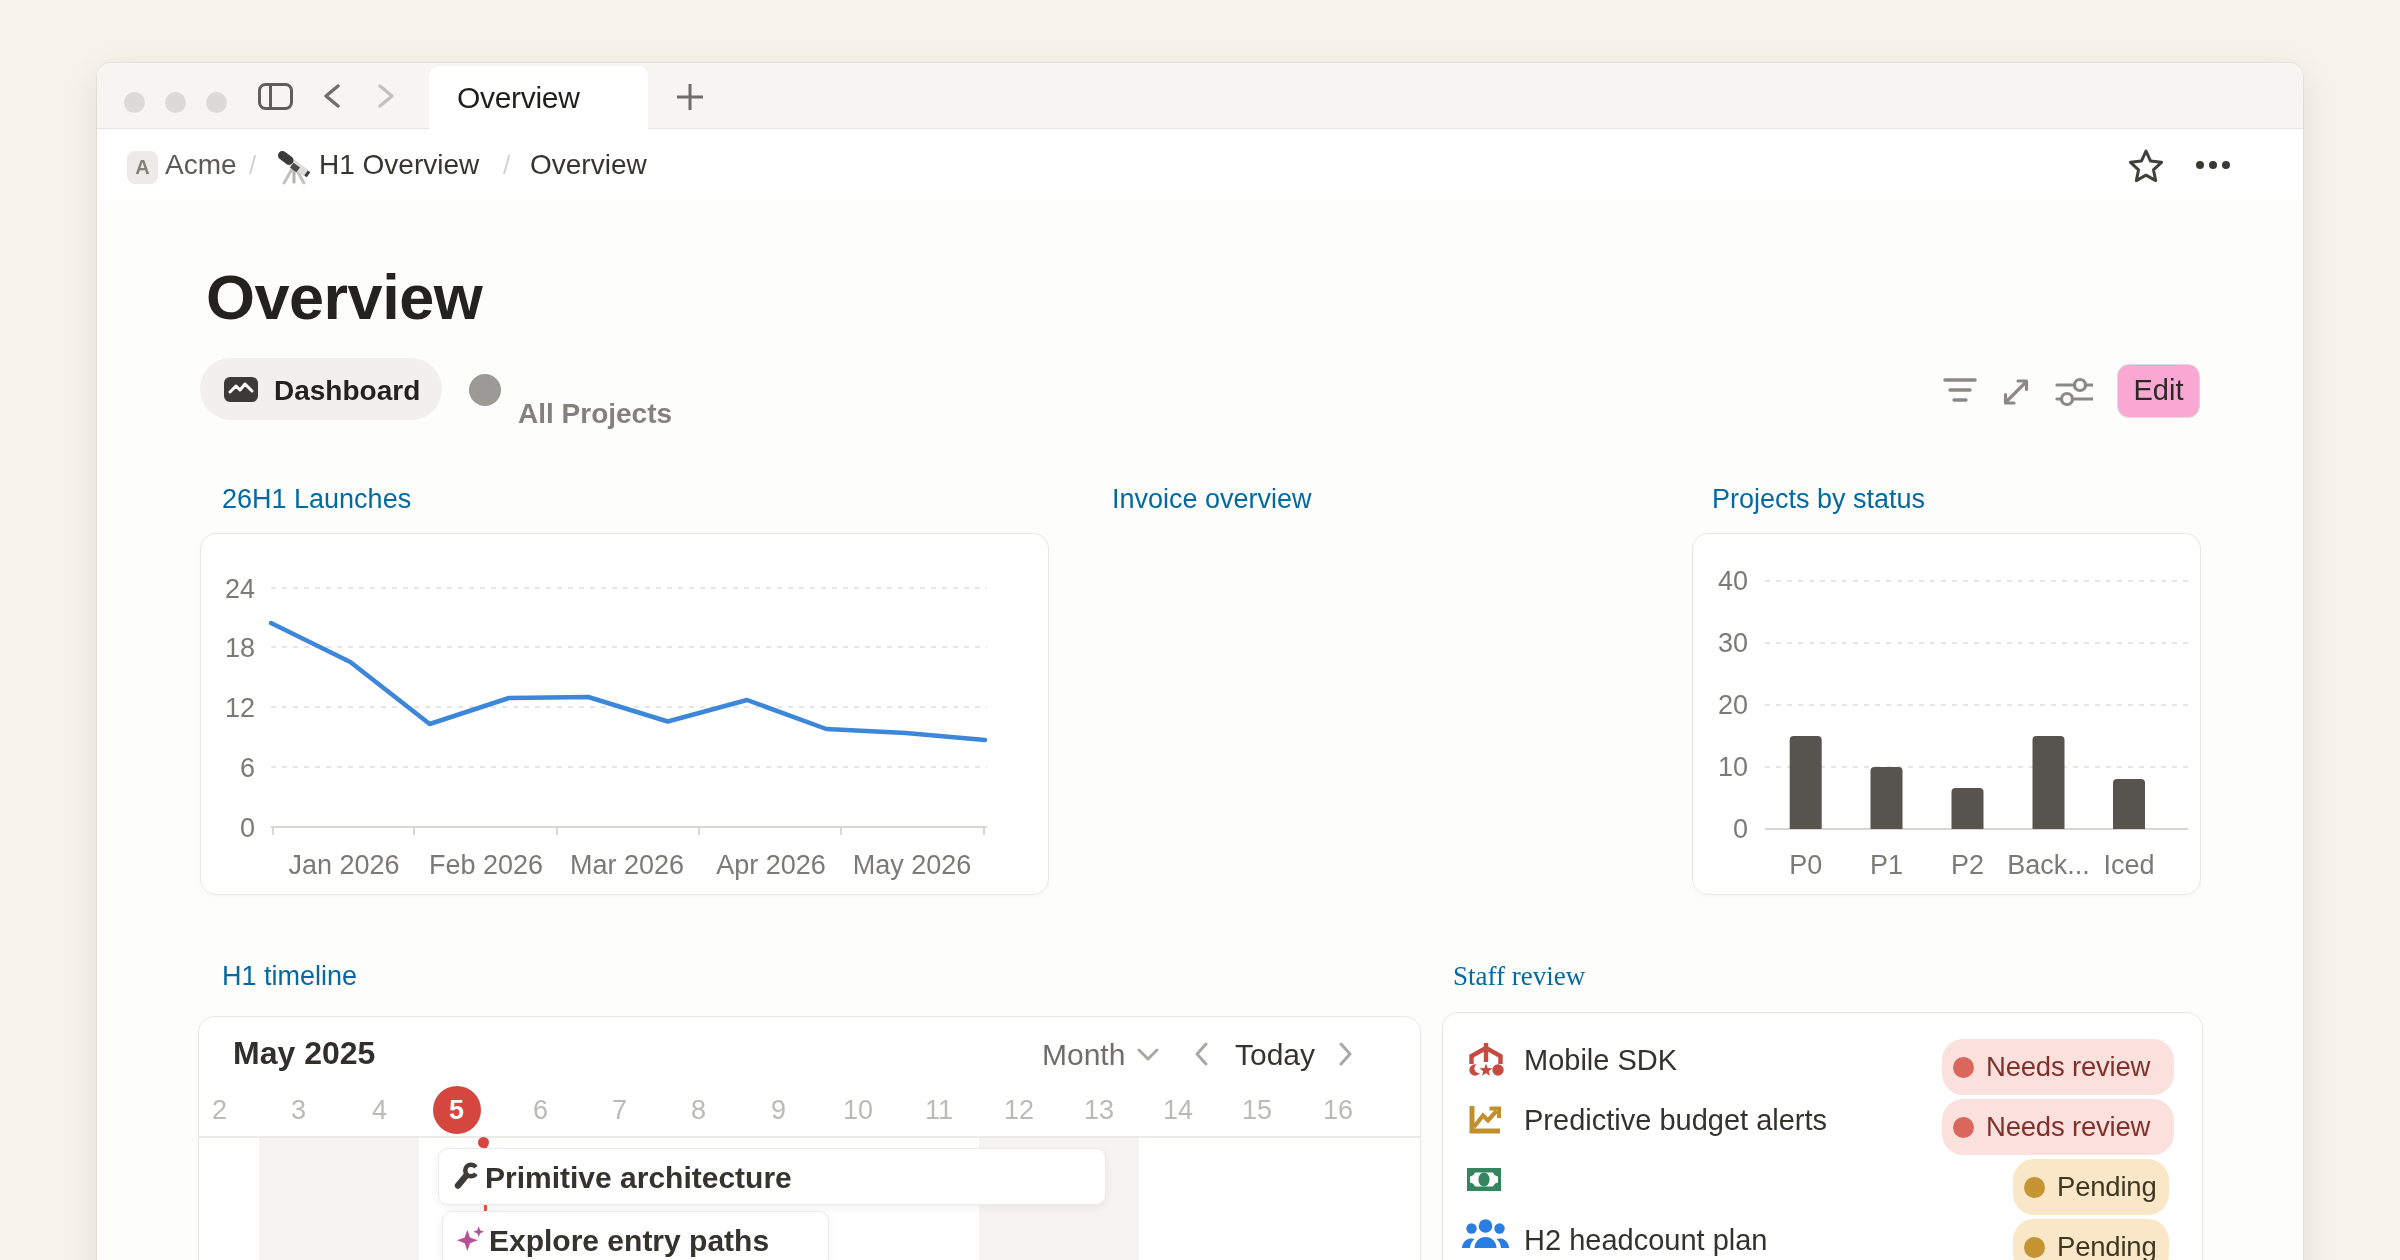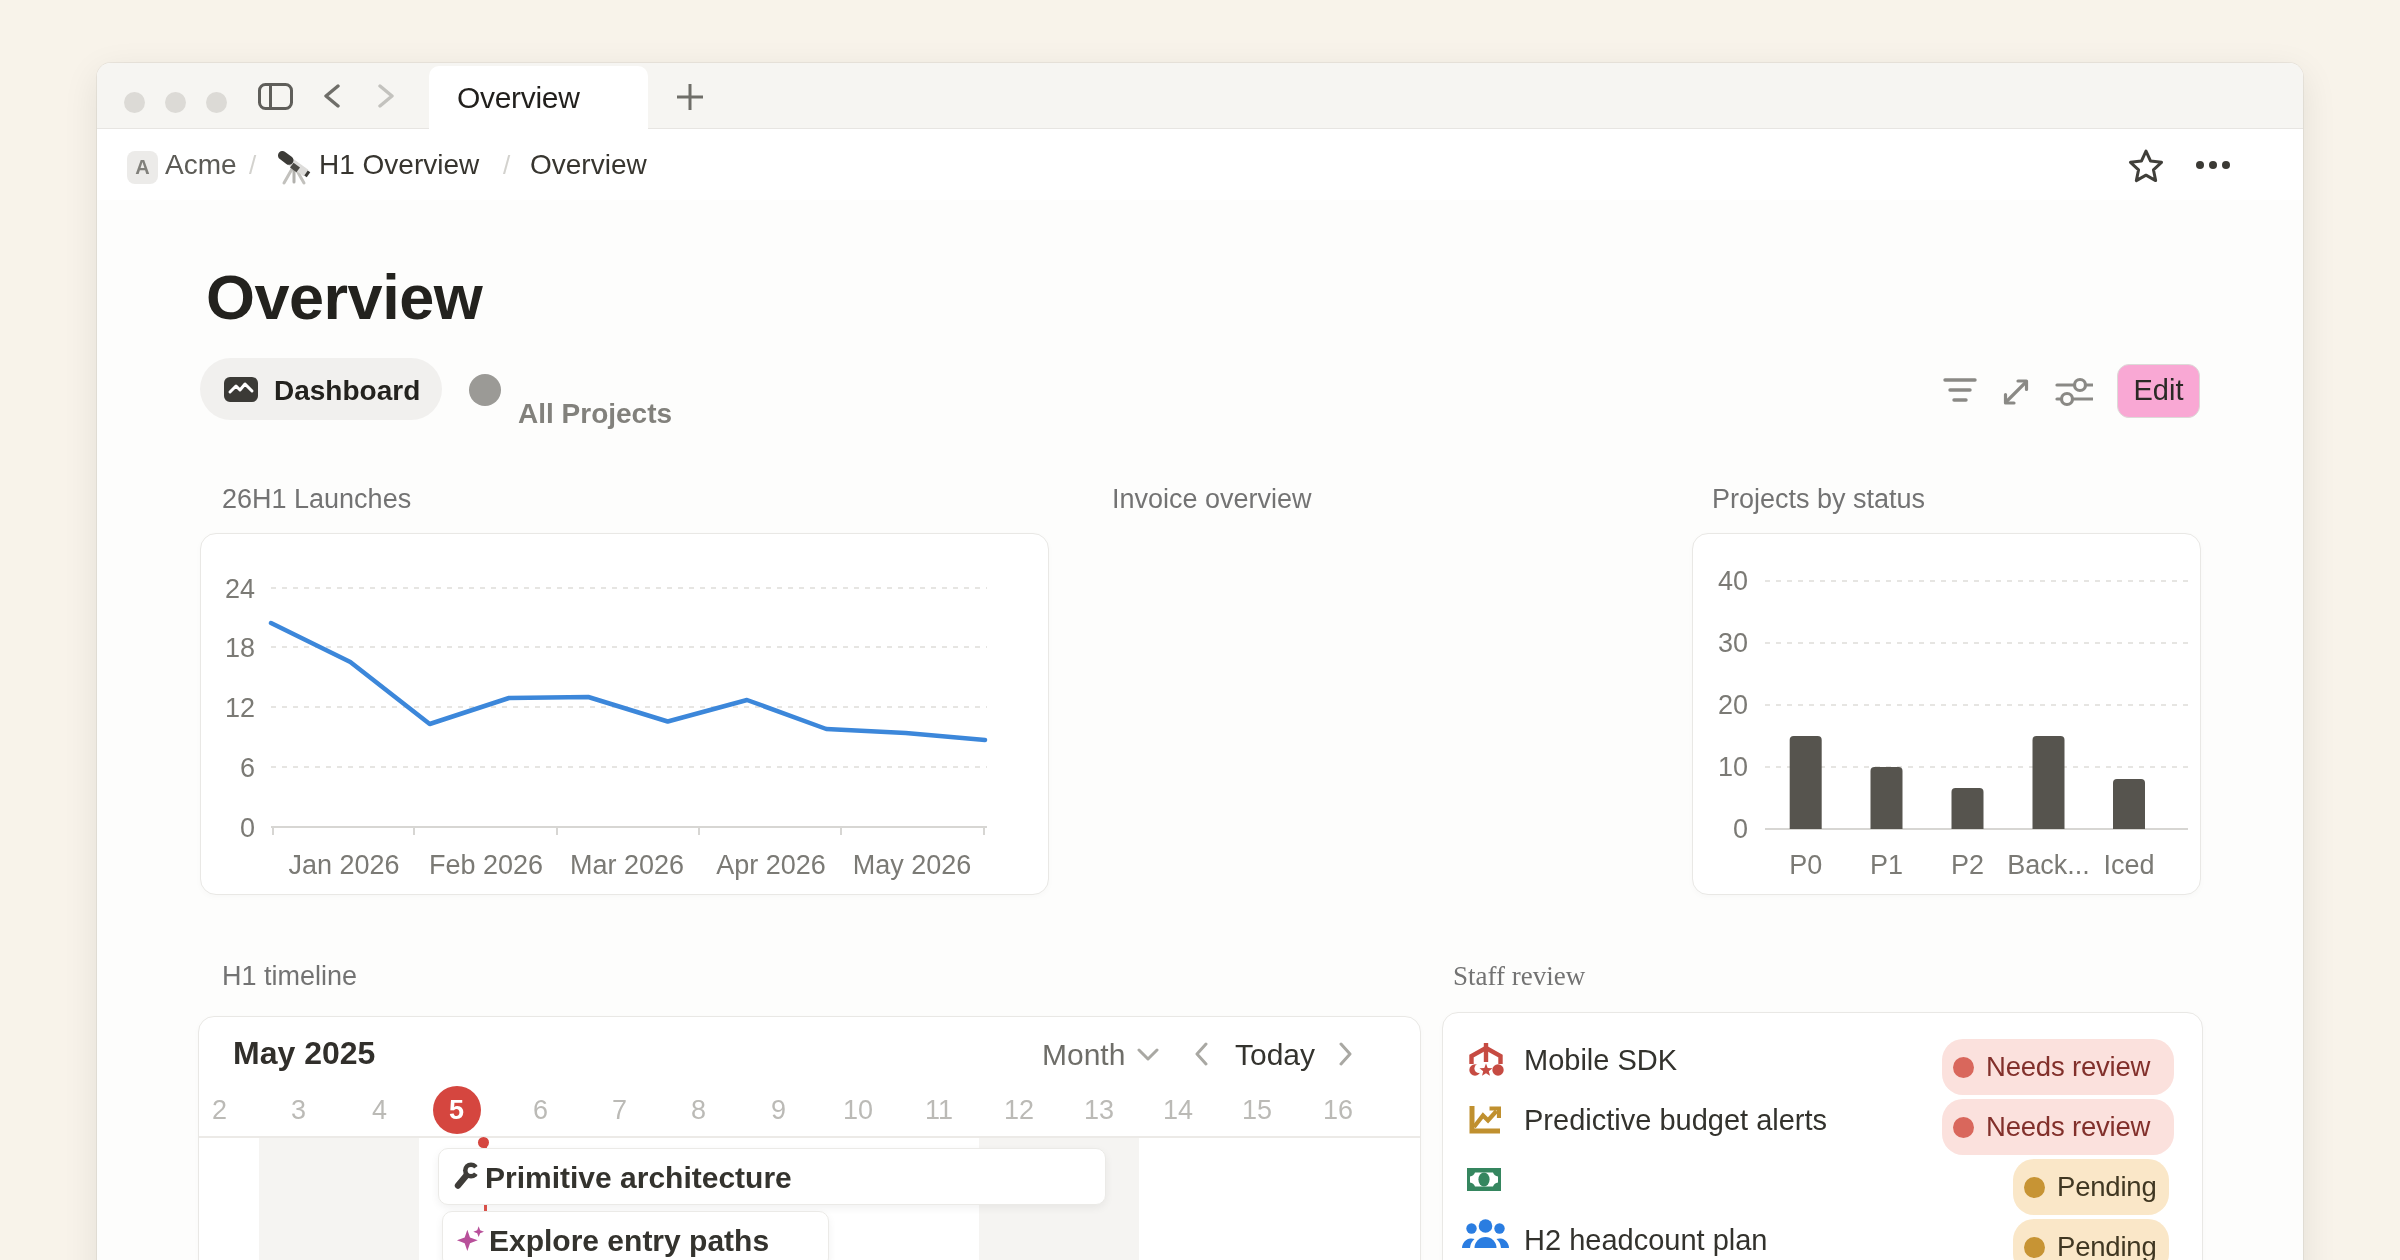--- a/index.html
+++ b/index.html
@@ -16,21 +16,21 @@
   #tab { position:absolute; left:332px; top:3px; width:219px; height:64px; background:#fff;
          border-radius:10px 10px 0 0; }
   #tab span { position:absolute; left:28px; top:15px; font-size:30px; color:#211f1c; letter-spacing:-0.3px; }
   
   #crumb { position:absolute; left:0; top:67px; width:100%; height:70px; background:#fff; }
   
   #content { position:absolute; left:0; top:137px; width:100%; height:1263px; background:#fdfdfc;
              border-radius:0 0 14px 14px; }
   .card { position:absolute; background:#fff; border:1px solid #e9e8e5; border-radius:16px;
           box-shadow:0 2px 6px rgba(0,0,0,0.025); }
-  .ctitle { position:absolute; font-size:27px; color:#737373; white-space:nowrap; }
+  .ctitle { position:absolute; font-size:27px; color:#0369a1; white-space:nowrap; }
   .pillstatus { position:absolute; height:56px; border-radius:21px; display:flex; align-items:center;
                 font-size:27.5px; letter-spacing:-0.2px; white-space:nowrap; }
   .pillstatus i { display:block; flex:0 0 21px; width:21px; height:21px; border-radius:50%; margin-right:12px; }
 </style>
 </head>
 <body>
 <div id="win">
   <div id="chrome">
     <div class="dot" style="left:27px;"></div>
     <div class="dot" style="left:68px;"></div>

